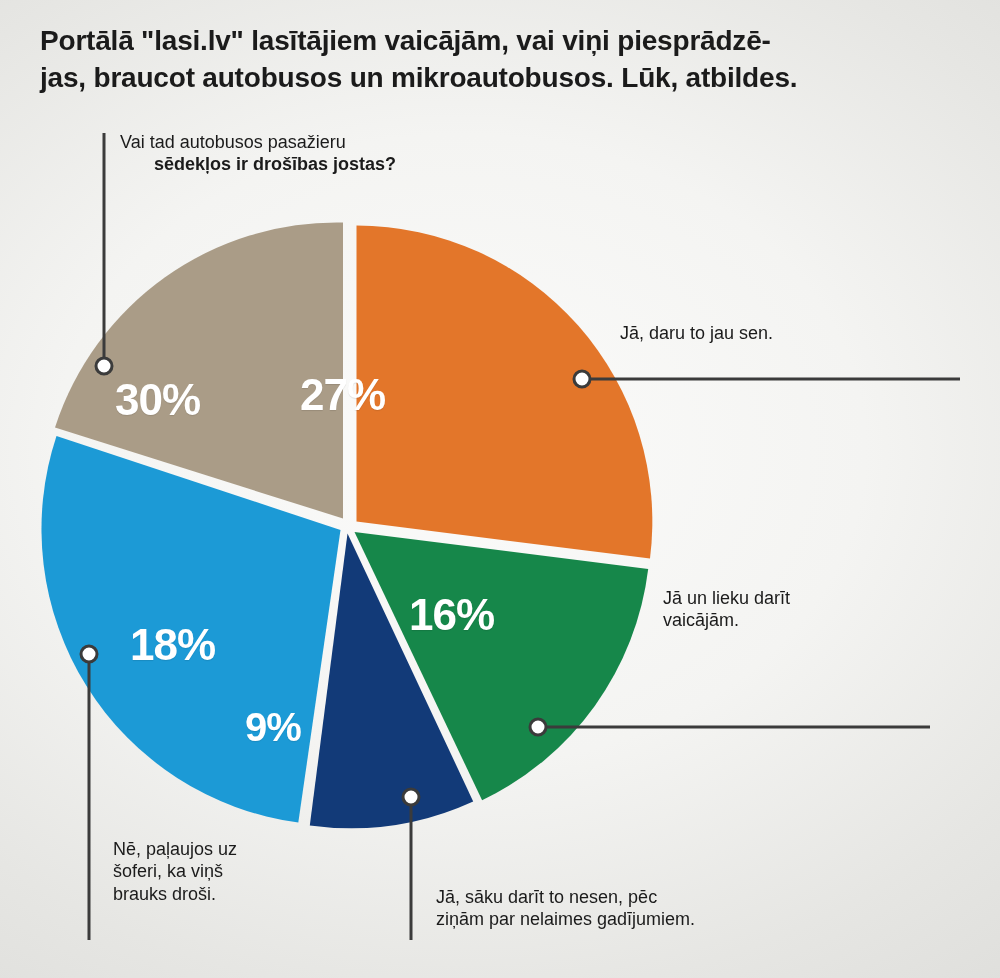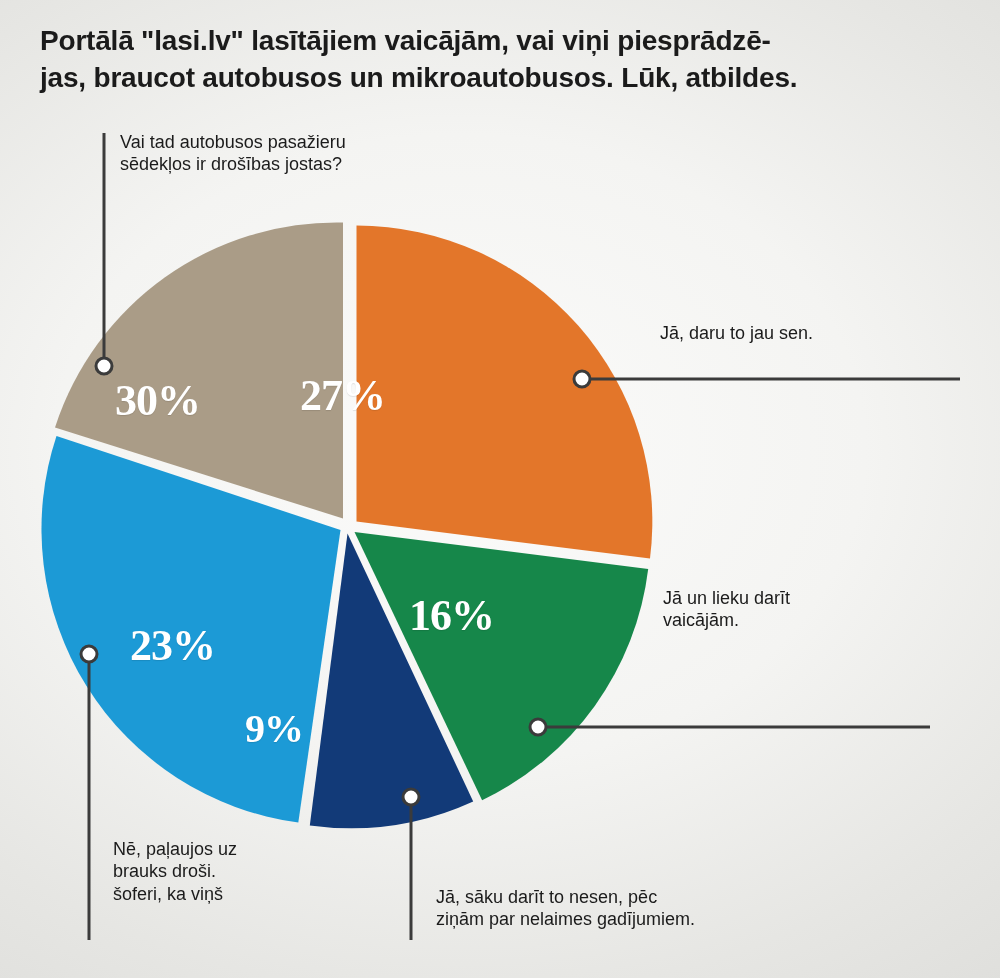--- a/index.html
+++ b/index.html
@@ -46,21 +46,20 @@
 
   
   .slice-label {
     position: absolute;
     font-size: 44px;
     font-weight: bold;
     color: #ffffff;
     letter-spacing: -1px;
     white-space: nowrap;
     text-shadow: 0 1px 1px rgba(0,0,0,0.10);
-    font-family: Liberation Serif, serif;
   }
   .slice-label.small { font-size: 40px; }
 
   
   .callout {
     position: absolute;
     font-size: 18px;
     color: #1b1b1b;
     line-height: 1.24;
     white-space: nowrap;
@@ -105,21 +104,21 @@
       </g>
 
       <g>
         <path d="M 313.0 313.5 L 25.0 222.5 A 296 296 0 0 1 313.0 17.5 Z" fill="#aa9c87"></path>
       </g>
     </svg>
 
     <div class="slice-label" style="left: 270px; top: 165px;">27%</div>
     <div class="slice-label" style="left: 350px; top: 385px; margin-left: 29px;">16%</div>
     <div class="slice-label small" style="left: 215px; top: 500px;">9%</div>
-    <div class="slice-label" style="left: 100px; top: 415px;">23%</div>
+    <div class="slice-label" style="left: 100px; top: 415px;">18%</div>
     <div class="slice-label" style="left: 85px; top: 170px;">30%</div>
   </div>
 
   <svg id="leaders" viewBox="0 0 1000 978">
 
     <line x1="104" y1="133" x2="104" y2="358" stroke="#3b3b3b" stroke-width="3"></line>
     <circle cx="104" cy="366" r="8" fill="#ffffff" stroke="#3b3b3b" stroke-width="3"></circle>
 
     <line x1="590" y1="379" x2="960" y2="379" stroke="#3b3b3b" stroke-width="3"></line>
     <circle cx="582" cy="379" r="8" fill="#ffffff" stroke="#3b3b3b" stroke-width="3"></circle>
@@ -129,36 +128,36 @@
 
     <line x1="411" y1="805" x2="411" y2="940" stroke="#3b3b3b" stroke-width="3"></line>
     <circle cx="411" cy="797" r="8" fill="#ffffff" stroke="#3b3b3b" stroke-width="3"></circle>
 
     <line x1="89" y1="662" x2="89" y2="940" stroke="#3b3b3b" stroke-width="3"></line>
     <circle cx="89" cy="654" r="8" fill="#ffffff" stroke="#3b3b3b" stroke-width="3"></circle>
   </svg>
 
   <div class="callout" style="left: 120px; top: 131px;">
     <span class="ln">Vai tad autobusos pasažieru</span>
-    <span class="ln" style="">sēdekļos ir drošības jostas?</span>
+    <span class="ln" style="margin-left: 34px; font-weight: bold;">sēdekļos ir drošības jostas?</span>
   </div>
 
-  <div class="callout" style="left: 660px; top: 322px;">
+  <div class="callout" style="left: 620px; top: 322px;">
     <span class="ln">Jā, daru to jau sen.</span>
   </div>
 
   <div class="callout" style="left: 663px; top: 587px;">
     <span class="ln">Jā un lieku darīt</span>
     <span class="ln">vaicājām.</span>
   </div>
 
   <div class="callout" style="left: 436px; top: 886px;">
     <span class="ln">Jā, sāku darīt to nesen, pēc</span>
     <span class="ln">ziņām par nelaimes gadījumiem.</span>
   </div>
 
   <div class="callout" style="left: 113px; top: 838px;">
     <span class="ln">Nē, paļaujos uz</span>
+    <span class="ln">šoferi, ka viņš</span>
     <span class="ln">brauks droši.</span>
-    <span class="ln">šoferi, ka viņš</span>
   </div>
 
 </div>
 
 </body></html>

